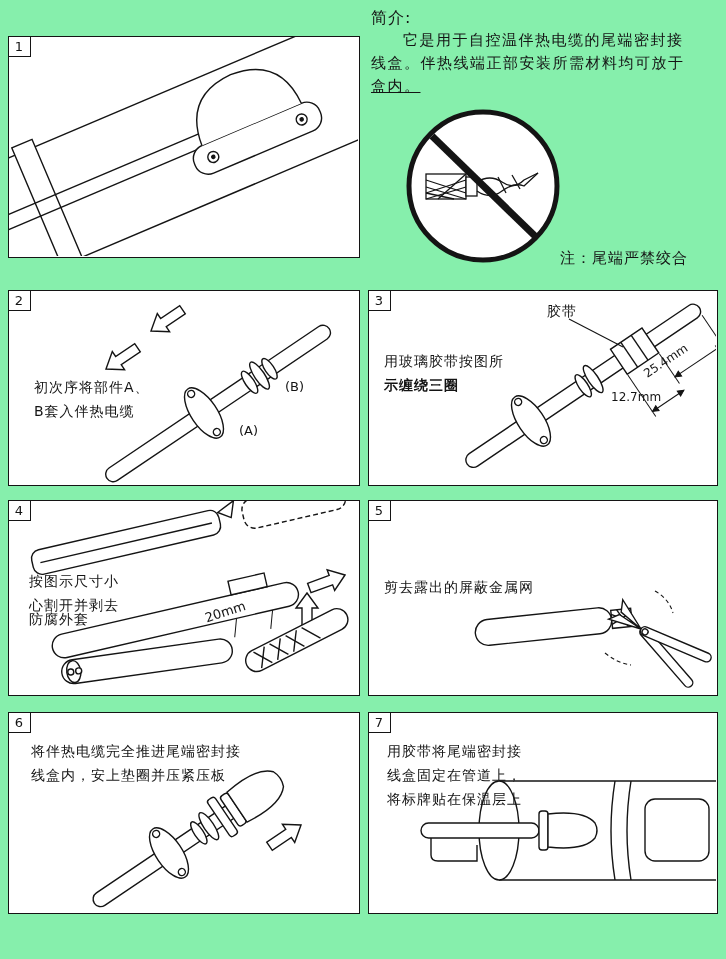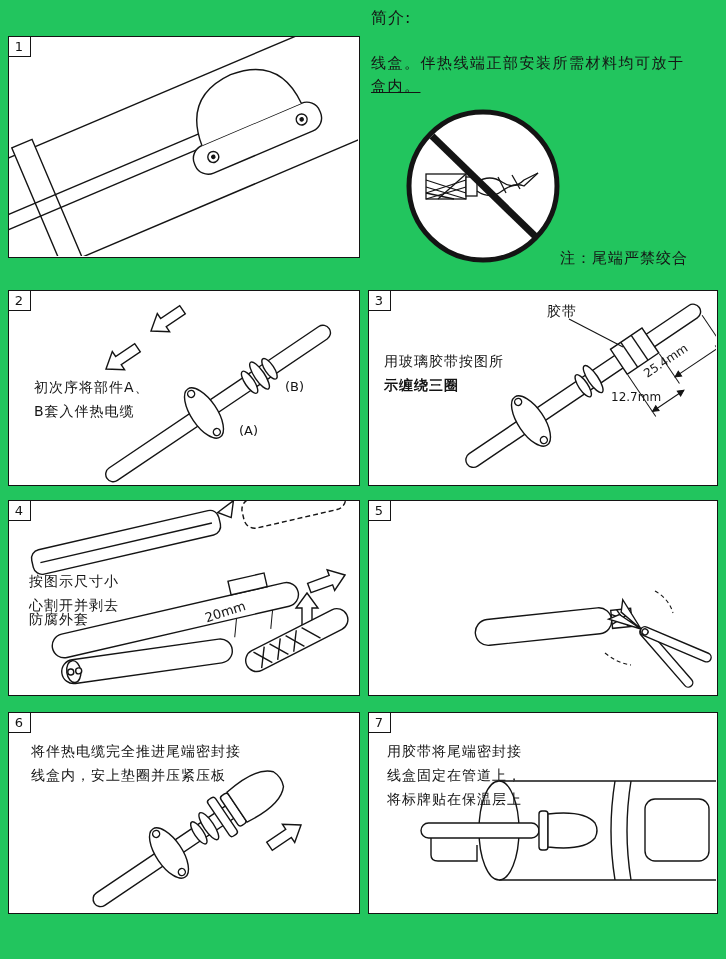--- a/index.html
+++ b/index.html
@@ -1,18 +1,18 @@
 <!DOCTYPE html>
 <html><head>
 <meta charset="utf-8">
 <style>
   * { box-sizing: border-box; margin: 0; padding: 0; }
   html,body { background:#fff; }
   .page {
-    position: relative; width: 726px; height: 959px; background: #22c55e;
+    position: relative; width: 726px; height: 959px; background: #86efac;
     font-family: "DejaVu Sans", "Liberation Sans", sans-serif; color: #141414;
     overflow: hidden;
   }
   .panel { position: absolute; border: 1.5px solid #141414; background: #fff; }
   .panel svg { position: absolute; left: 0; top: 0; }
   .num-badge {
     position: absolute; left: -1.5px; top: -1.5px; width: 23px; height: 21px;
     border: 1.5px solid #141414; background: #fff; z-index: 4;
     display: flex; align-items: center; justify-content: center; font-size: 13px;
   }
@@ -32,20 +32,21 @@
     display: flex; align-items: center; justify-content: flex-end;
     padding-right: 24px; font-size: 13px; font-weight: bold; color: #ffffff; letter-spacing: 1px;
   }
 </style>
 </head>
 <body>
 
 <div class="page">
 
   <div class="intro-title">简介:</div>
+  <div class="intro-line indent" style="top:31px;">它是用于自控温伴热电缆的尾端密封接</div>
   <div class="intro-line" style="top:54px;">线盒。伴热线端正部安装所需材料均可放于</div>
   <div class="intro-line" style="top:77px;text-decoration:underline;">盒内。</div>
 
   <svg class="prohibit" viewBox="0 0 162 162">
     <circle cx="81" cy="81" r="74" fill="#fff" stroke="#141414" stroke-width="5"></circle>
     <g stroke="#141414" stroke-width="1.3" fill="#fff">
       <rect x="24" y="69" width="40" height="25"></rect>
       <line x1="24" y1="75" x2="64" y2="88"></line>
       <line x1="24" y1="82" x2="64" y2="94"></line>
       <line x1="24" y1="88" x2="52" y2="94"></line>
@@ -172,20 +173,21 @@
         <line x1="298" y1="131" x2="310" y2="149"></line>
         <line x1="256" y1="131" x2="244" y2="149"></line>
         <line x1="274" y1="131" x2="262" y2="149"></line>
         <line x1="292" y1="131" x2="280" y2="149"></line>
       </g>
     </svg>
   </div>
 
   <div class="panel" style="left:368px; top:500px; width:350px; height:196px;">
     <div class="num-badge">5</div>
+    <div class="cap" style="left:15px; top:76px;">剪去露出的屏蔽金属网</div>
     <svg width="347" height="193" viewBox="0 0 347 193">
       <g transform="rotate(-6 180 125)" stroke="#141414" stroke-width="1.4" fill="#fff">
         <rect x="106" y="112" width="137" height="26" rx="13"></rect>
         <rect x="243" y="116" width="20" height="18"></rect>
         <line x1="243" y1="120" x2="263" y2="130"></line>
         <line x1="243" y1="130" x2="263" y2="120"></line>
         <line x1="249" y1="116" x2="259" y2="134"></line>
       </g>
       <g transform="translate(272,128) rotate(36)" stroke="#141414" stroke-width="1.4" fill="#fff">
         <path d="M0 0 L-32 -13 L-26 -2 Z"></path>

